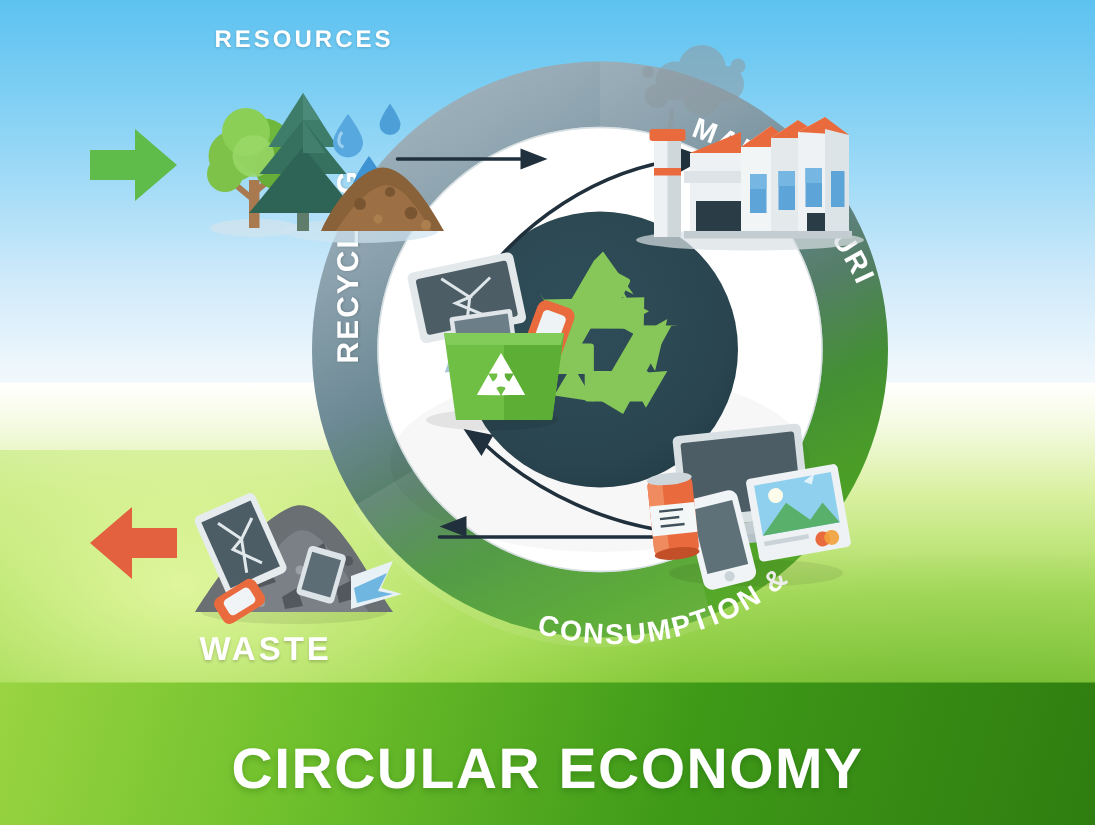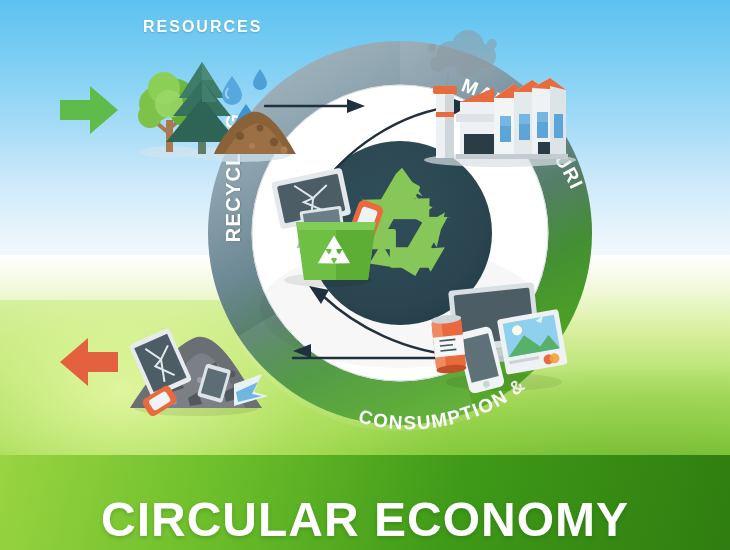--- a/index.html
+++ b/index.html
@@ -53,21 +53,21 @@
   }
   .curved-label { position:absolute; left:0; top:0; width:450px; height:450px; pointer-events:none; }
   .curved-label text {
     fill:#ffffff; font-family:"Liberation Sans", sans-serif;
     font-weight:bold; font-size:19px; letter-spacing:1.4px;
   }
 
   
   #bottom-title {
     position:absolute; left:0; top:492px; width:730px; text-align:center;
-    color:#ffffff; font-size:48px; font-weight:bold; letter-spacing:1px;
+    color:#ffffff; font-size:38px; font-weight:bold; letter-spacing:1px;
     text-shadow:0 2px 4px rgba(0,60,0,.22);
   }
 
   
   .ill { position:absolute; }
   #ill-resources { left:128px; top:42px; width:180px; height:125px; }
   #ill-factory  { left:412px; top:30px; width:165px; height:140px; }
   #ill-devices  { left:428px; top:282px; width:150px; height:112px; }
   #ill-bin      { left:264px; top:168px; width:125px; height:122px; }
   #ill-waste    { left:122px; top:308px; width:150px; height:112px; }
@@ -173,20 +173,21 @@
           <textPath href="#arcManu" startOffset="56%" id="tp-manu">MANUFACTURING</textPath>
         </text>
         <text>
           <textPath href="#arcCons" startOffset="52%" id="tp-cons">CONSUMPTION &amp; USE</textPath>
         </text>
       </g>
     </svg>
   </div>
 
   <div class="lbl" id="lbl-resources">RESOURCES</div>
+  <div class="lbl" id="lbl-waste">WASTE</div>
   <div class="lbl" id="lbl-recycling">RECYCLING</div>
 
   <div class="ill" id="ill-resources">
     <svg width="180" height="125" viewBox="0 0 180 125">
       <ellipse cx="42" cy="110" rx="30" ry="6" fill="#cfe4ef" opacity="0.8"></ellipse>
       <ellipse cx="112" cy="112" rx="52" ry="8" fill="#cfe4ef" opacity="0.7"></ellipse>
 
       <g>
         <rect x="38" y="78" width="7" height="32" fill="#a9794f"></rect>
         <path d="M 42 92 L 30 82" stroke="#a9794f" stroke-width="4" fill="none"></path>

